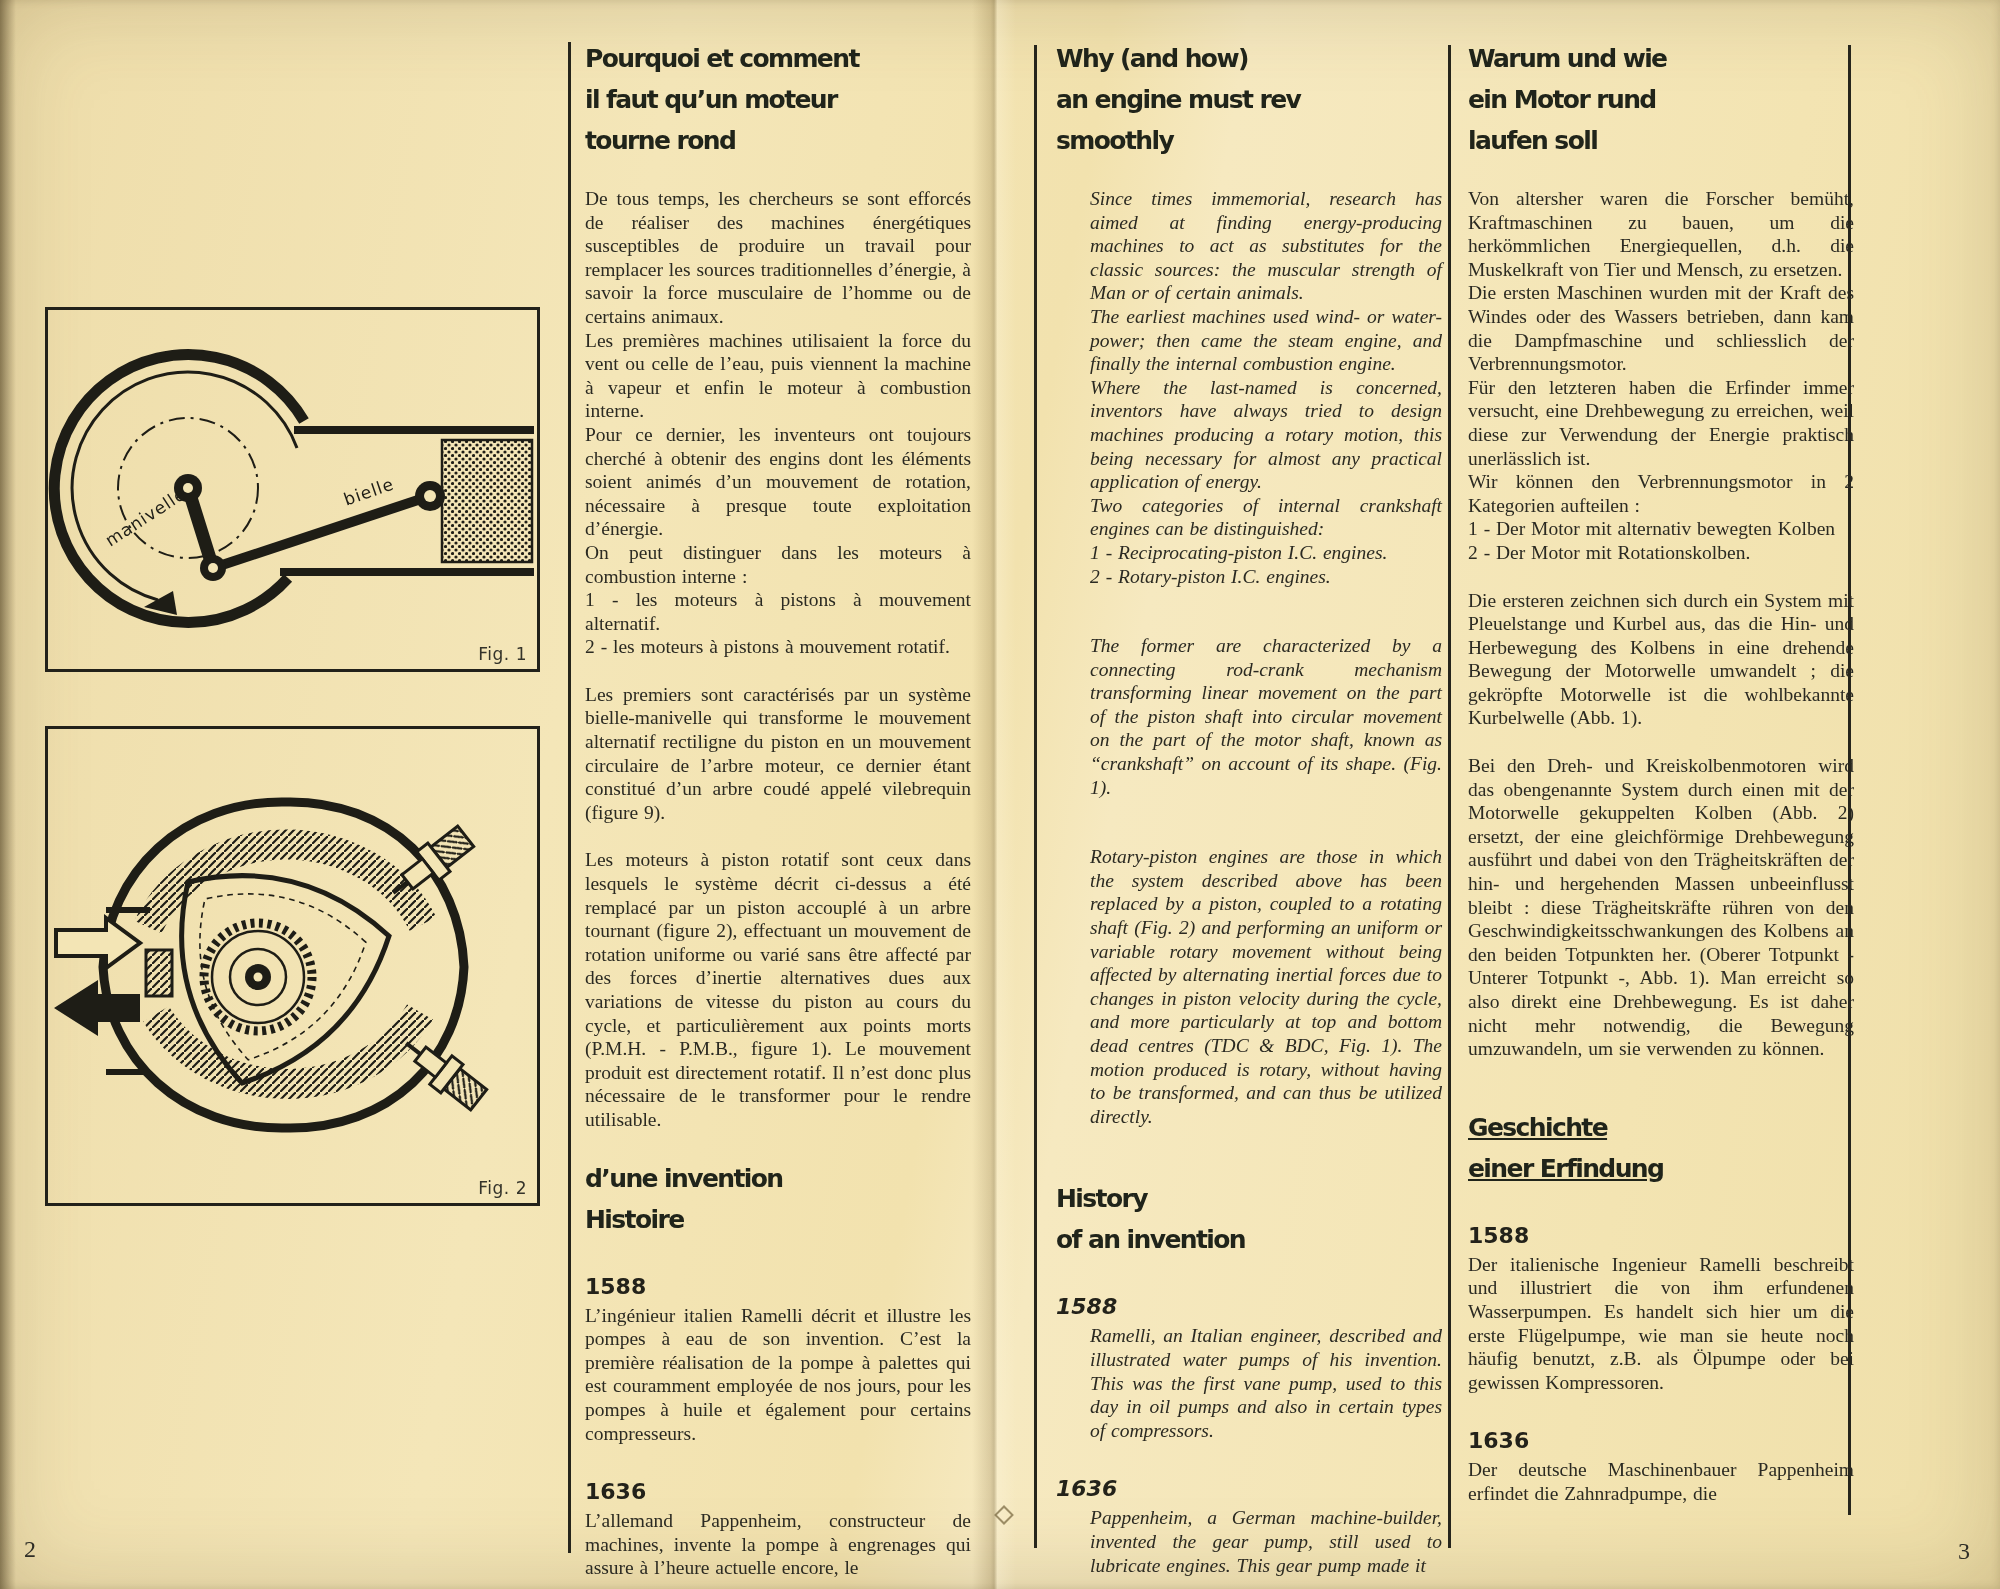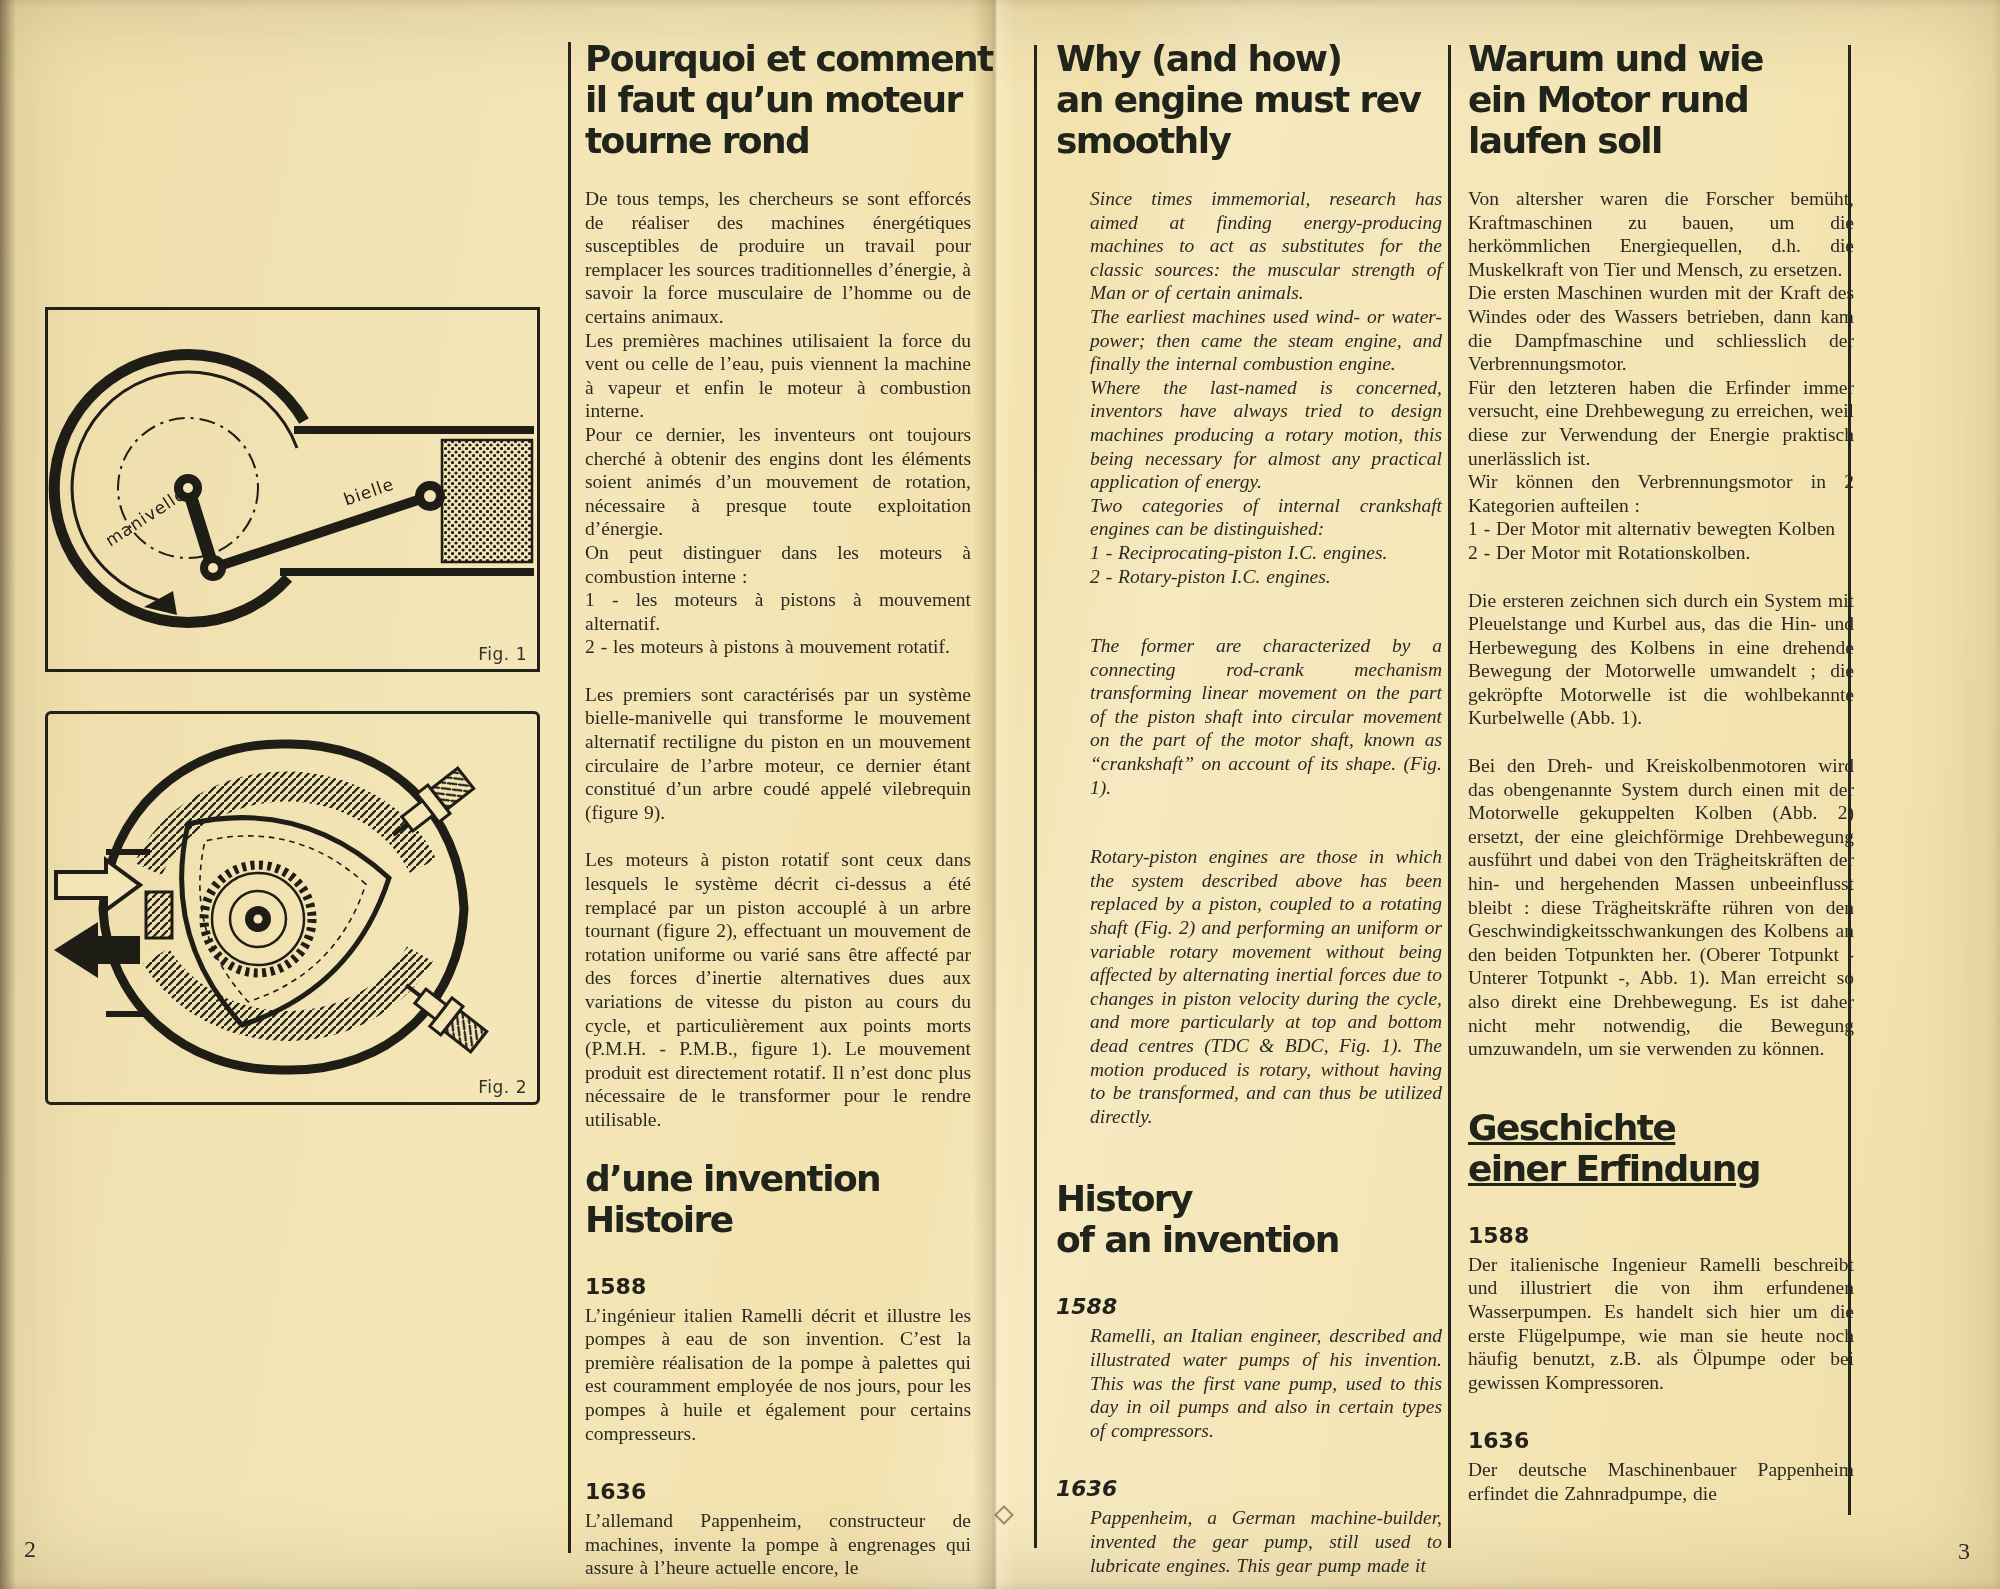--- a/index.html
+++ b/index.html
@@ -14,21 +14,21 @@
     background:linear-gradient(to right,rgba(62,48,20,.5),rgba(62,48,20,0));}
   .fold{position:absolute;top:0;bottom:0;left:972px;width:44px;pointer-events:none;
     background:linear-gradient(90deg,rgba(0,0,0,0) 0%,rgba(110,85,35,.20) 42%,rgba(90,70,28,.28) 50%,rgba(255,248,225,.30) 58%,rgba(0,0,0,0) 100%);}
   .vrule{position:absolute;width:3px;background:#26251c;}
   .figbox{position:absolute;left:45px;width:495px;border:3px solid #22211a;box-sizing:border-box;}
   .figbox svg{display:block;width:100%;height:100%;}
   .fig-caption{position:absolute;right:10px;bottom:5px;font-family:"DejaVu Sans",sans-serif;
     font-size:17px;color:#34332a;letter-spacing:.5px;margin-left:16px;}
   .col{position:absolute;top:38px;width:386px;}
   .display{font-family:"DejaVu Sans",sans-serif;font-weight:bold;color:#20241a;
-    font-size:36px;line-height:41px;letter-spacing:-1.6px;margin:0 0 26px 0;}
+    font-size:25px;line-height:41px;letter-spacing:-1.6px;margin:0 0 26px 0;}
   .display div{white-space:nowrap;}
   .col p{margin:0;text-align:justify;font-size:19.5px;line-height:23.6px;hyphens:auto;
     -webkit-hyphens:auto;color:#2b2a22;word-spacing:1px;}
   .col-en p{font-style:italic;margin-left:34px;}
   .sp{margin-top:24px !important;}
   .col-en .sp{margin-top:46px !important;}
   .hist{margin-top:26px;margin-bottom:0;}
   .col-en .hist{margin-top:50px;}
   .col-de .hist{margin-top:46px;text-decoration:underline;}
   .year{font-family:"DejaVu Sans",sans-serif;font-weight:bold;font-size:22px;color:#23221a;
@@ -74,21 +74,21 @@
       <circle cx="165" cy="258" r="13" fill="#1e1d16"></circle>
         <circle cx="165" cy="258" r="5" fill="#f3e5b5"></circle>
       <circle cx="382" cy="186" r="15" fill="#1e1d16"></circle>
         <circle cx="382" cy="186" r="6" fill="#f3e5b5"></circle>
       <text x="50" y="214" font-family="DejaVu Sans, sans-serif" font-size="17" letter-spacing="1" fill="#1e1d16" transform="rotate(-33 95 205)">manivelle</text>
       <text x="296" y="188" font-family="DejaVu Sans, sans-serif" font-size="17" letter-spacing="1" fill="#1e1d16" transform="rotate(-19 320 185)">bielle</text>
     </svg>
     <div class="fig-caption">Fig. 1</div>
   </div>
 
-  <div class="figbox" style="top:711px;height:394px;border-radius:6px;">
+  <div class="figbox" style="top:726px;height:480px;">
     <svg viewBox="0 0 489 388">
       <defs>
         <pattern id="hatch" width="8" height="8" patternUnits="userSpaceOnUse">
           <path d="M0,8 L8,0" stroke="#1e1d16" stroke-width="2.2"></path>
         </pattern>
       </defs>
 
       <path d="M 55,195 C 60,100 135,28 238,30 C 342,28 412,100 416,195 C 412,288 342,358 238,356 C 135,358 60,288 55,195 Z" fill="none" stroke="#1e1d16" stroke-width="9"></path>
 
       <path d="M100,155 A150,135 0 0 1 375,152" fill="none" stroke="url(#hatch)" stroke-width="30"></path>

